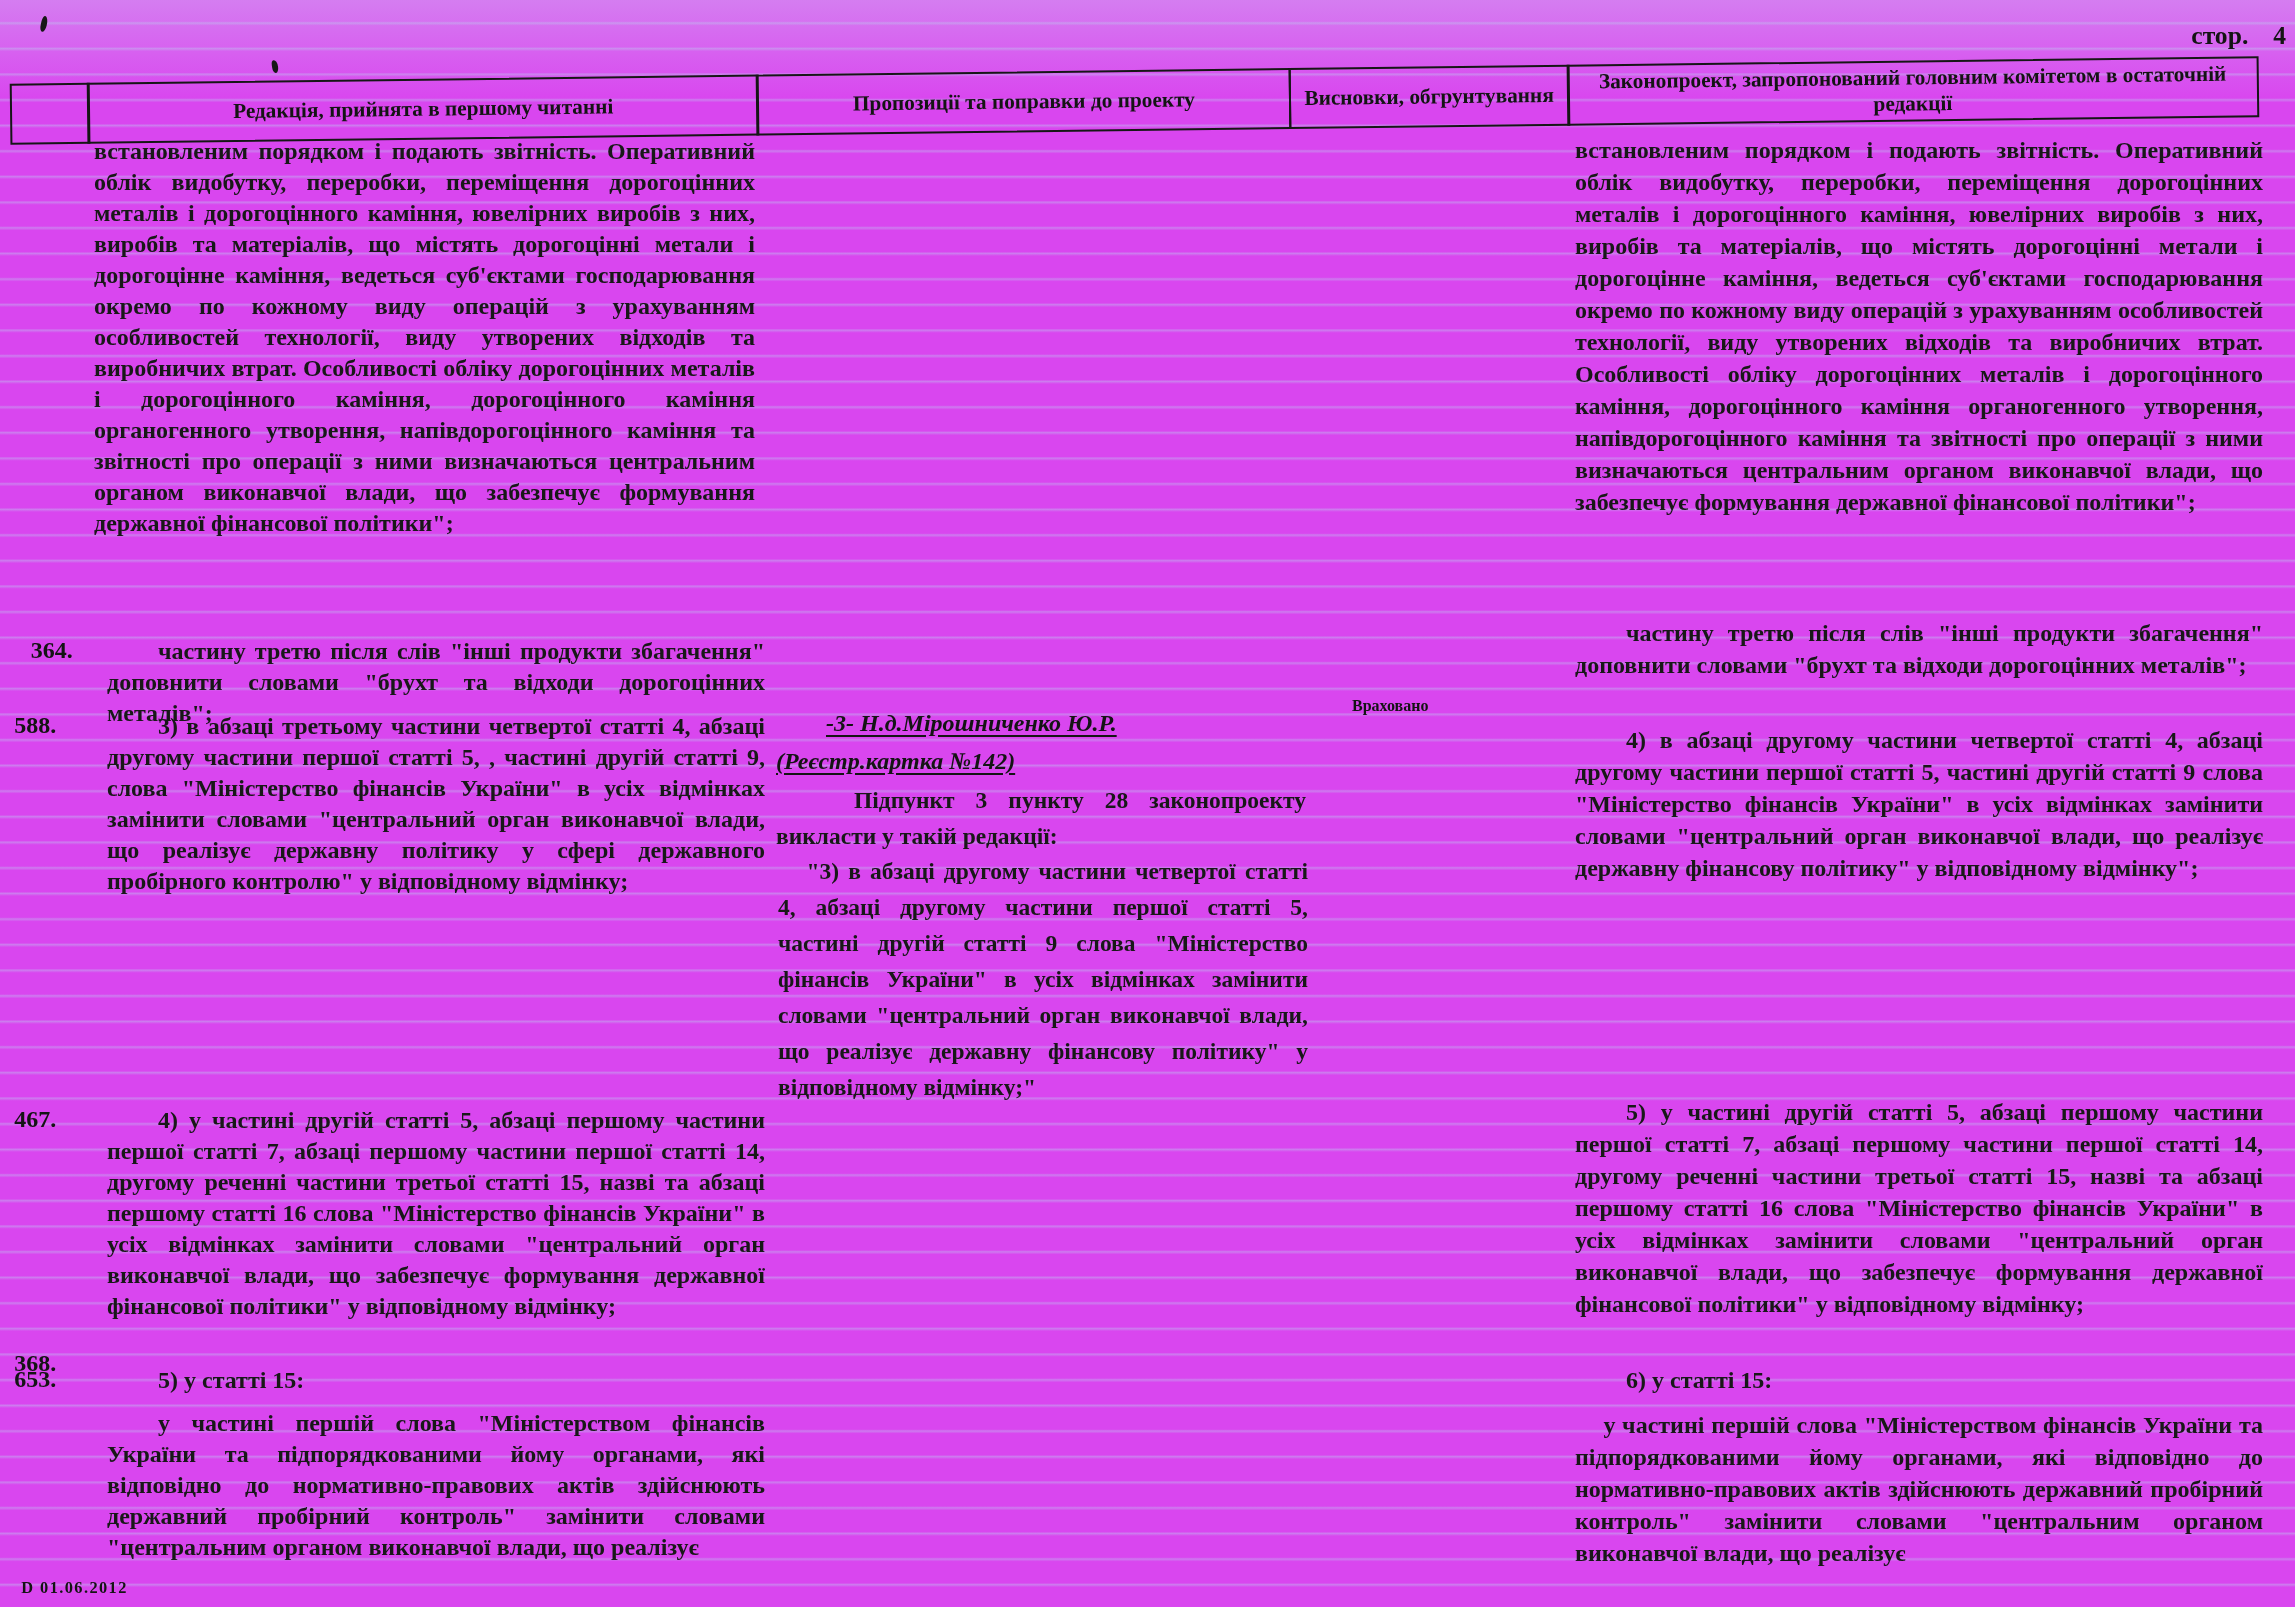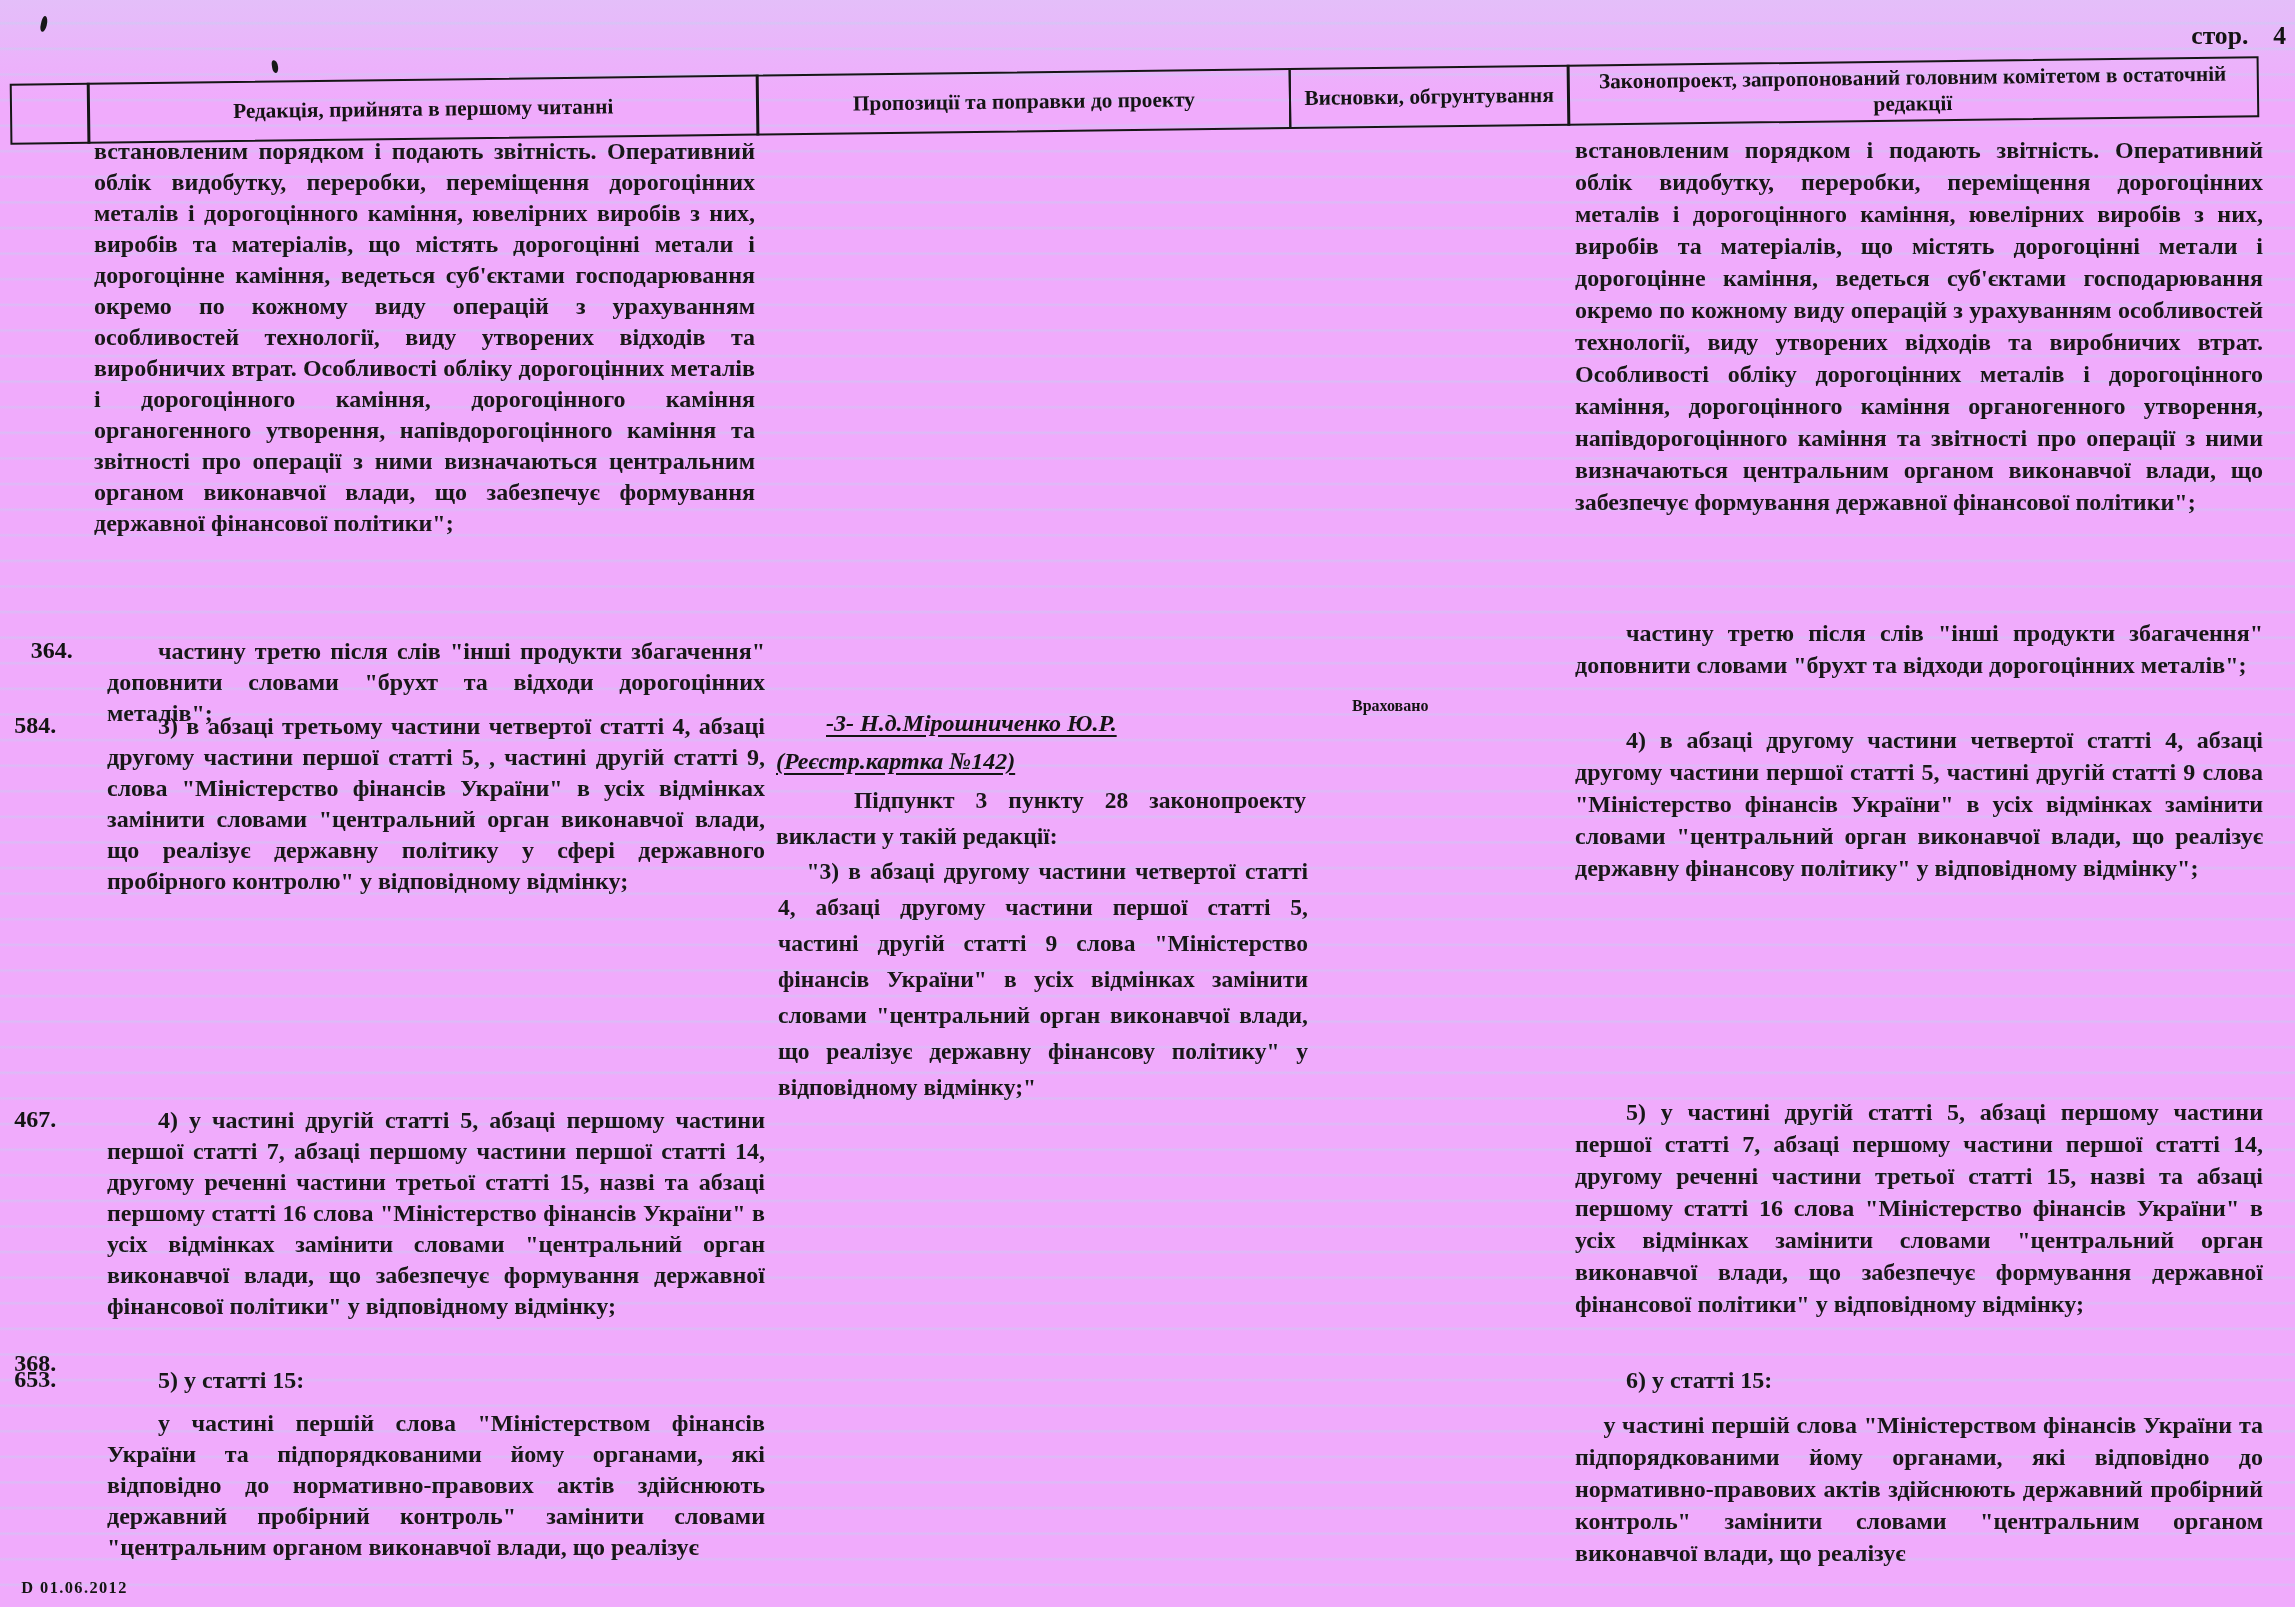--- a/index.html
+++ b/index.html
@@ -1,19 +1,19 @@
 <!DOCTYPE html>
 <html style="font-size:11.4px"><head>
 <meta charset="utf-8">
 <style>
   html,body{margin:0;padding:0;background:#e8e8e8;}
   .page{
     position:relative;
     width:2295px;height:1607px;
-    background:#f0abfc;
+    background:#d946ef;
     font-family:"Liberation Serif","DejaVu Serif",serif;
     color:#141414;
     overflow:hidden;
   }
   
   .page::before{
     content:"";
     position:absolute;inset:0;
     background:
       repeating-linear-gradient(180deg,
@@ -103,21 +103,21 @@
     <div class="hcell w-c2">Пропозиції та поправки до проекту</div>
     <div class="hcell w-c3">Висновки, обгрунтування</div>
     <div class="hcell w-c4">Законопроект, запропонований головним комітетом в остаточній редакції</div>
   </div>
 
   <div class="blk t1" style="left:94px;top:136px;">встановленим порядком і подають звітність. Оперативний облік видобутку, переробки, переміщення дорогоцінних металів і дорогоцінного каміння, ювелірних виробів з них, виробів та матеріалів, що містять дорогоцінні метали і дорогоцінне каміння, ведеться суб'єктами господарювання окремо по кожному виду операцій з урахуванням особливостей технології, виду утворених відходів та виробничих втрат. Особливості обліку дорогоцінних металів і дорогоцінного каміння, дорогоцінного каміння органогенного утворення, напівдорогоцінного каміння та звітності про операції з ними визначаються центральним органом виконавчої влади, що забезпечує формування державної фінансової політики";</div>
 
   <div class="itemnum" style="top:637px;text-align:center;">364.</div>
   <div class="blk t1 ind" style="left:107px;top:636px;width:658px;">частину третю після слів "інші продукти збагачення" доповнити словами "брухт та відходи дорогоцінних металів";</div>
 
-  <div class="itemnum" style="top:712px;">584.</div>
+  <div class="itemnum" style="top:712px;">588.</div>
   <div class="blk t1 ind" style="left:107px;top:711px;width:658px;">3) в абзаці третьому частини четвертої статті 4, абзаці другому частини першої статті 5, , частині другій статті 9, слова "Міністерство фінансів України" в усіх відмінках замінити словами "центральний орган виконавчої влади, що реалізує державну політику у сфері державного пробірного контролю" у відповідному відмінку;</div>
 
   <div class="itemnum" style="top:1106px;">467.</div>
   <div class="blk t1 ind" style="left:107px;top:1105px;width:658px;">4) у частині другій статті 5, абзаці першому частини першої статті 7, абзаці першому частини першої статті 14, другому реченні частини третьої статті 15, назві та абзаці першому статті 16 слова "Міністерство фінансів України" в усіх відмінках замінити словами "центральний орган виконавчої влади, що забезпечує формування державної фінансової політики" у відповідному відмінку;</div>
 
   <div class="itemnum" style="top:1366px;">653.</div>
   <div class="blk t1 ind" style="left:107px;top:1365px;width:658px;">5) у статті 15:</div>
 
   <div class="itemnum" style="top:1350px;">368.</div>
   <div class="blk t1 ind" style="left:107px;top:1408px;width:658px;">у частині першій слова "Міністерством фінансів України та підпорядкованими йому органами, які відповідно до нормативно-правових актів здійснюють державний пробірний контроль" замінити словами "центральним органом виконавчої влади, що реалізує</div>

